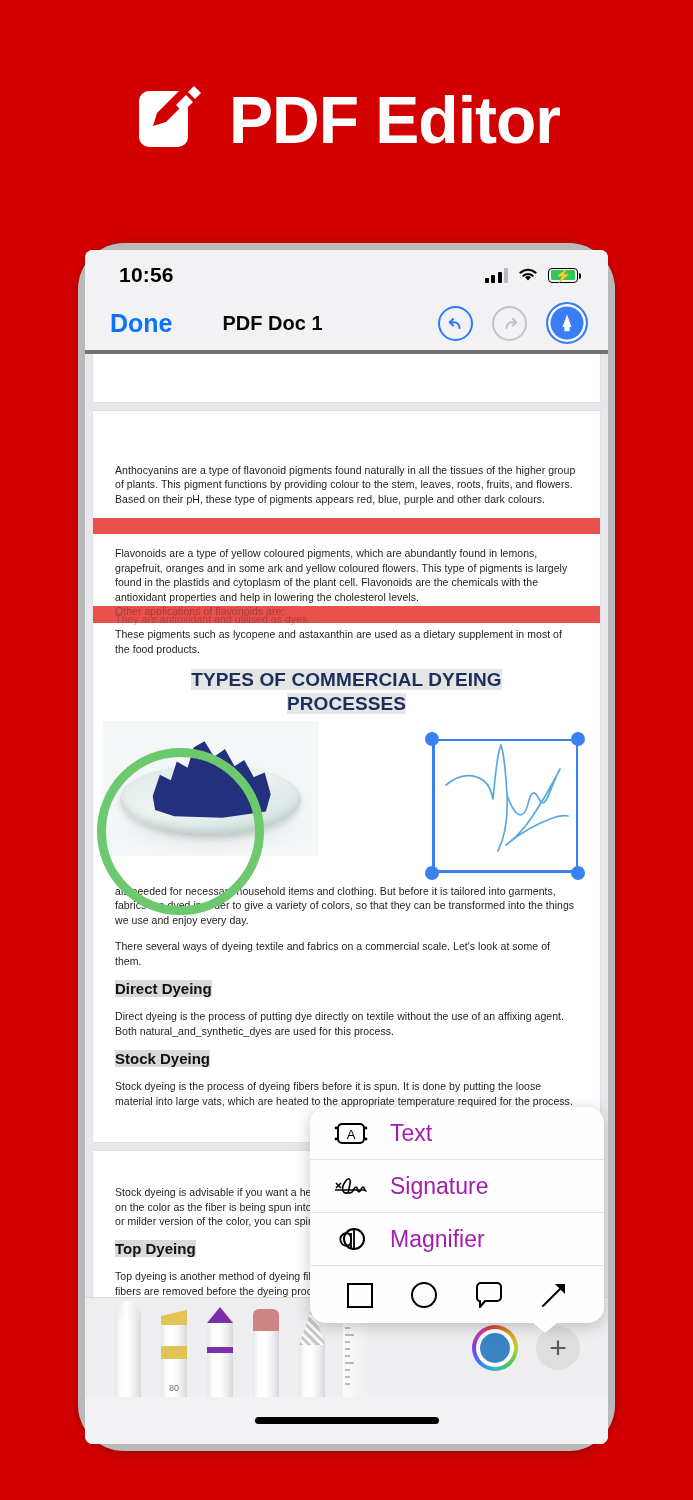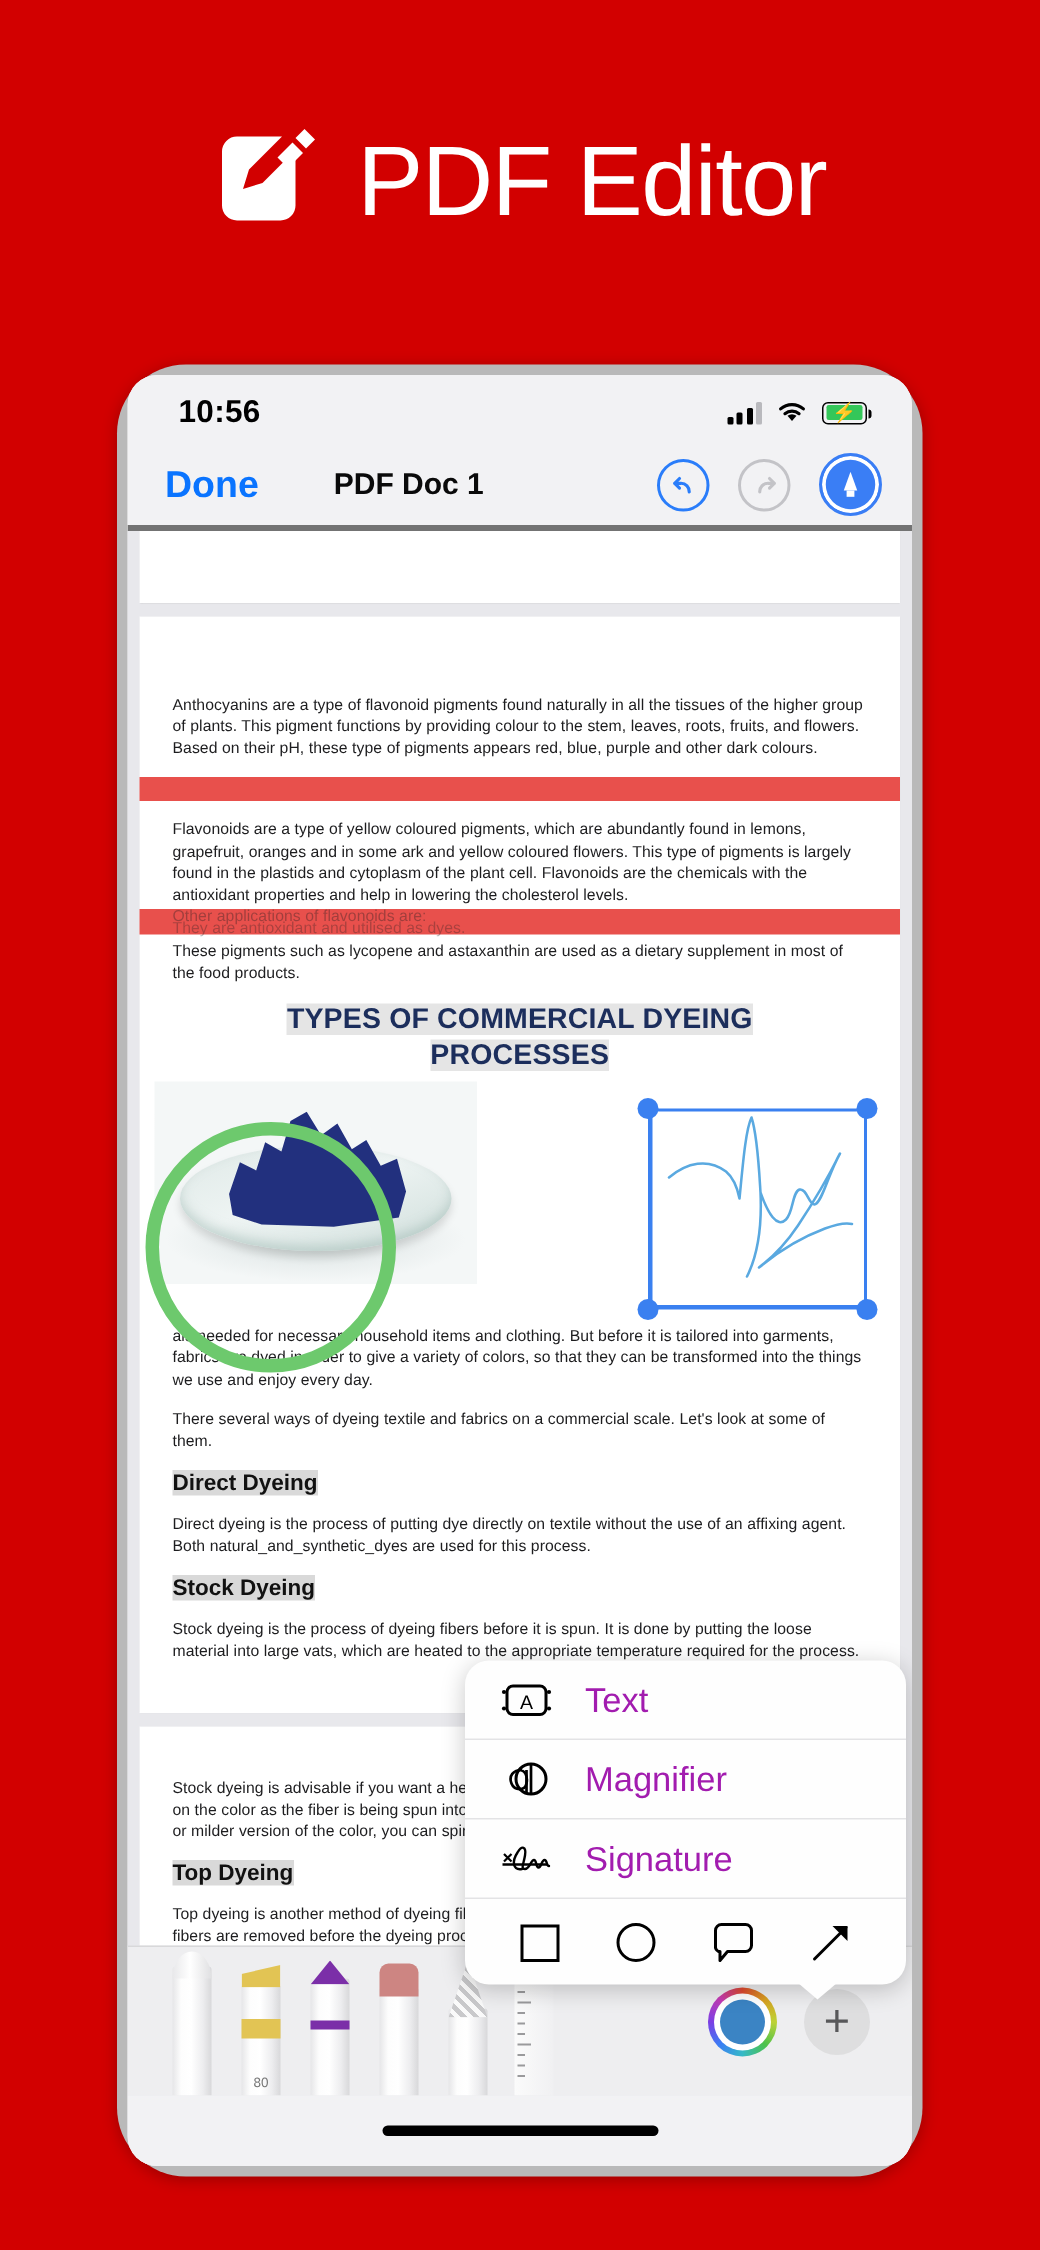--- a/index.html
+++ b/index.html
@@ -13,37 +13,37 @@
 
   
   .banner{
     position:absolute; top:0; left:0; width:693px; height:240px;
     display:flex; align-items:center; justify-content:center; gap:22px;
   }
   .banner-icon{
     width:74px; height:74px; position:relative; flex:0 0 auto;
   }
   .banner-title{
-    color:#fff; font-size:66px; font-weight:normal; letter-spacing:-1px;
+    color:#fff; font-size:66px; font-weight:bold; letter-spacing:-1px;
     line-height:1; white-space:nowrap;
   }
 
   
   .phone{
     position:absolute; left:78px; top:243px;
     width:537px; height:1208px;
     background:#b9b9b9;
     border-radius:46px;
     padding:7px;
     box-shadow:0 2px 10px rgba(0,0,0,.25);
   }
   .screen{
     width:100%; height:100%;
     background:#f2f2f4;
-    border-radius:20px;
+    border-radius:8px;
     overflow:hidden;
     position:relative;
   }
 
   
   .statusbar{
     height:46px; background:#f2f2f4;
     display:flex; align-items:center; justify-content:space-between;
     padding:4px 30px 0 34px;
     position:relative; z-index:6;
@@ -379,34 +379,34 @@
         <circle cx="4" cy="10" r="1.4" fill="#000"></circle>
             <circle cx="4" cy="21" r="1.4" fill="#000"></circle>
         <circle cx="34" cy="10" r="1.4" fill="#000"></circle>
             <circle cx="34" cy="21" r="1.4" fill="#000"></circle>
         <text x="19" y="21" font-size="13" font-family="Liberation Sans, sans-serif" text-anchor="middle" fill="#000">A</text>
       </svg>
       <span class="pop-label">Text</span>
     </div>
     <div class="pop-item">
       <svg width="38" height="30" viewBox="0 0 38 30">
+        <path d="M3 19 h30" stroke="#000" stroke-width="1.6"></path>
+        <path d="M4 12 l5 5 M9 12 l-5 5" stroke="#000" stroke-width="1.5"></path>
+        <path d="M16 22 C10 23 9 17 13 11 C16 6 19 7 18 13 C17 19 15 22 18 22 C21 22 22 16 24 16 C26 16 25 21 27 21 C29 21 29 16 31 16 C33 16 32 20 34 20" stroke="#000" stroke-width="1.6" fill="none" stroke-linecap="round"></path>
+      </svg>
+      <span class="pop-label">Signature</span>
+    </div>
+    <div class="pop-item">
+      <svg width="38" height="30" viewBox="0 0 38 30">
         <circle cx="22" cy="15" r="10" stroke="#000" stroke-width="2" fill="none"></circle>
         <path d="M22 5 v20" stroke="#000" stroke-width="1.8"></path>
         <path d="M16 9 C10 9 7 13 9 18 C11 23 18 23 19 18 C20 13 18 9 14 9" stroke="#000" stroke-width="1.8" fill="none"></path>
         <path d="M19 9 v16" stroke="#000" stroke-width="1.8"></path>
       </svg>
       <span class="pop-label">Magnifier</span>
-    </div>
-    <div class="pop-item">
-      <svg width="38" height="30" viewBox="0 0 38 30">
-        <path d="M3 19 h30" stroke="#000" stroke-width="1.6"></path>
-        <path d="M4 12 l5 5 M9 12 l-5 5" stroke="#000" stroke-width="1.5"></path>
-        <path d="M16 22 C10 23 9 17 13 11 C16 6 19 7 18 13 C17 19 15 22 18 22 C21 22 22 16 24 16 C26 16 25 21 27 21 C29 21 29 16 31 16 C33 16 32 20 34 20" stroke="#000" stroke-width="1.6" fill="none" stroke-linecap="round"></path>
-      </svg>
-      <span class="pop-label">Signature</span>
     </div>
     <div class="pop-shapes">
       <svg width="34" height="34" viewBox="0 0 34 34">
         <rect x="5" y="6" width="24" height="23" stroke="#000" stroke-width="2" fill="none"></rect>
       </svg>
       <svg width="34" height="34" viewBox="0 0 34 34">
         <circle cx="17" cy="17" r="12" stroke="#000" stroke-width="2" fill="none"></circle>
       </svg>
       <svg width="36" height="34" viewBox="0 0 36 34">
         <path d="M6 9 a4 4 0 0 1 4 -4 h16 a4 4 0 0 1 4 4 v10 a4 4 0 0 1 -4 4 h-12 l-5 6 v-6 h-1 a4 4 0 0 1 -2 -4 z" stroke="#000" stroke-width="2" fill="none" stroke-linejoin="round"></path>

